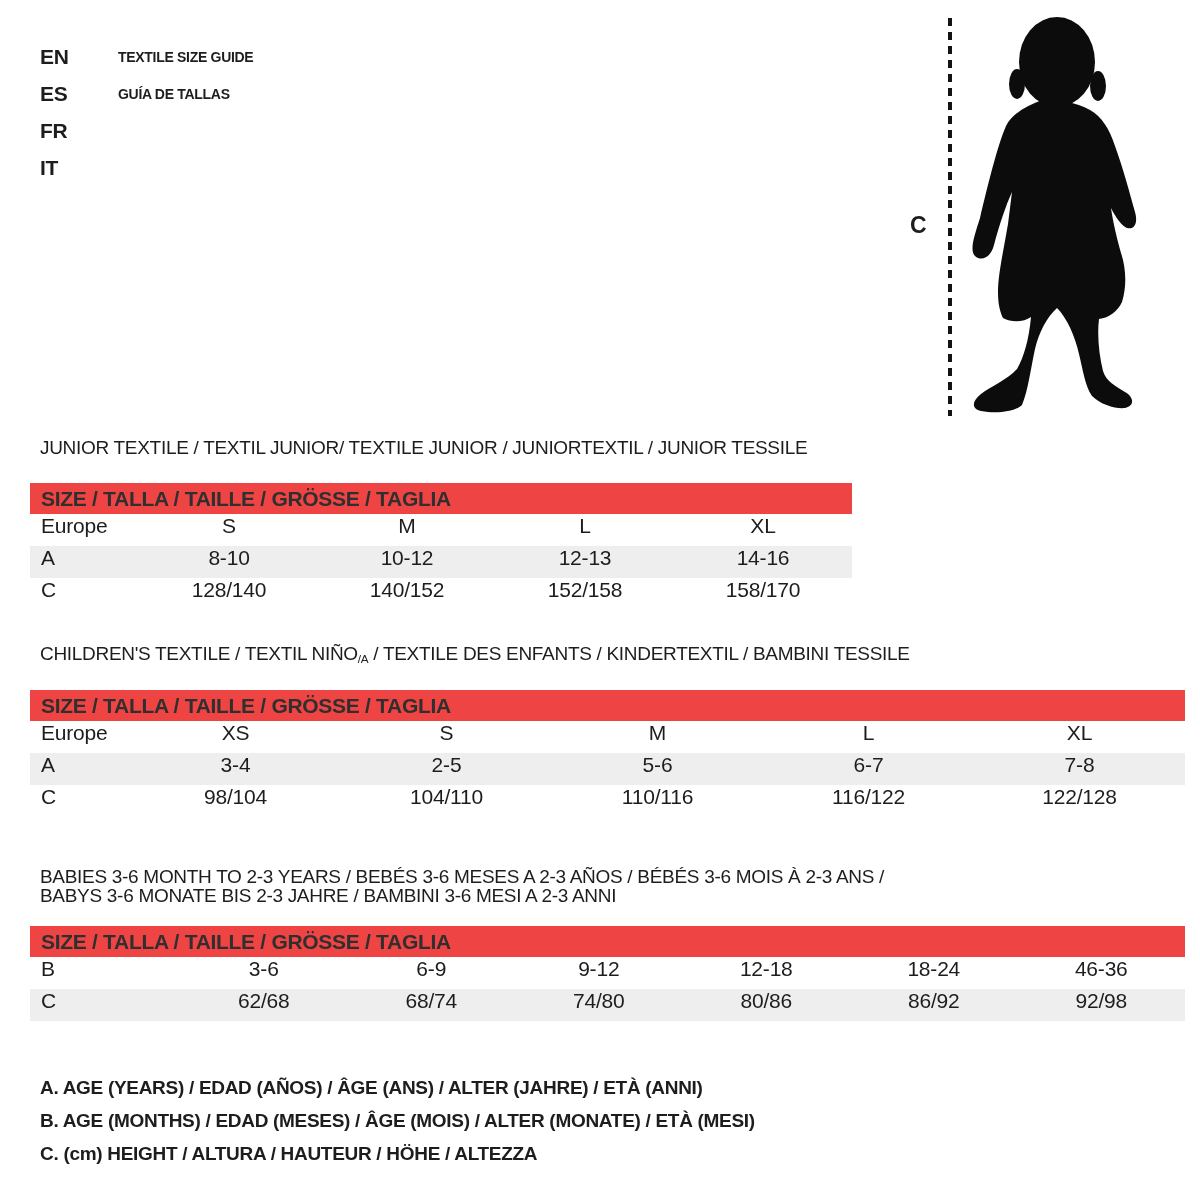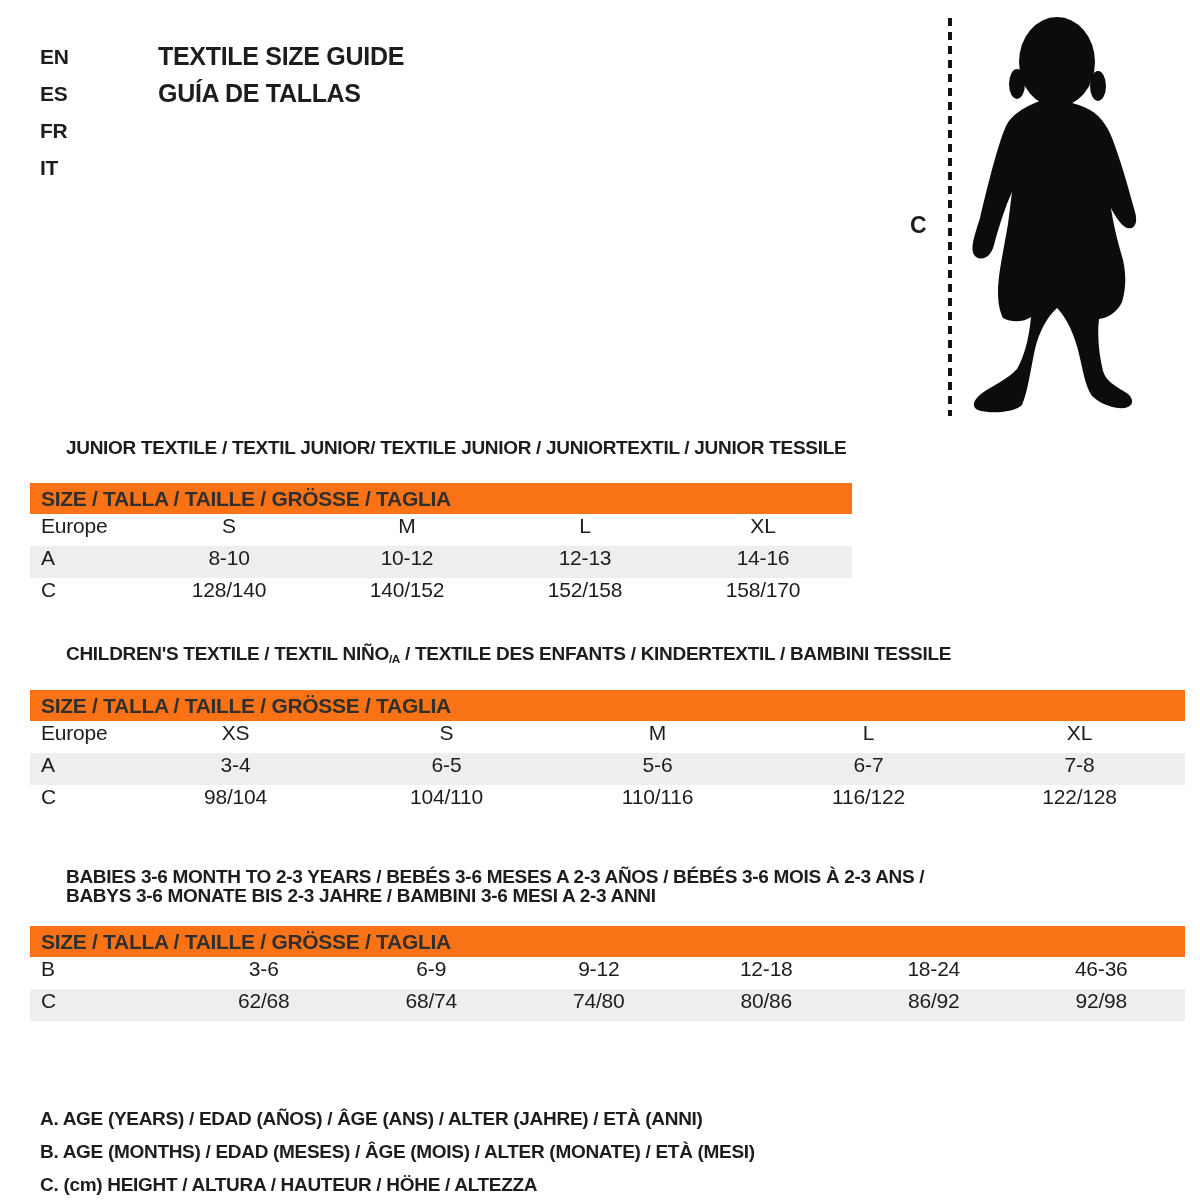--- a/index.html
+++ b/index.html
@@ -9,69 +9,68 @@
     width: 1200px;
     height: 1200px;
     background: #ffffff;
     font-family: "Liberation Sans", "DejaVu Sans", sans-serif;
     color: #1d1d1d;
     overflow: hidden;
   }
 
   
   .langs { position: absolute; left: 40px; top: 38px; }
-  .lang-row { display: flex; height: 37px; align-items: center; gap: 40px; }
+  .lang-row { display: flex; height: 37px; align-items: center; }
   .lang-code  { width: 78px; font-size: 21px; font-weight: bold; letter-spacing: -0.3px; }
-  .lang-label { font-size: 25px; font-weight: bold; letter-spacing: -0.3px; }
+  .lang-label { font-size: 14px; font-weight: bold; letter-spacing: -0.3px; }
 
   
   .c-label {
     position: absolute; left: 910px; top: 212px;
     font-size: 23px; font-weight: bold;
   }
   .dash-line {
     position: absolute; left: 948px; top: 18px;
     width: 4px; height: 398px;
     background: repeating-linear-gradient(to bottom, #131313 0 8px, transparent 8px 14px);
   }
   .figure-svg { position: absolute; left: 956px; top: 12px; }
 
   
   .sec-title {
     position: absolute; left: 40px;
-    font-size: 19px; font-weight: bold; letter-spacing: -0.3px;
+    font-size: 19px; font-weight: normal; letter-spacing: -0.3px;
     white-space: nowrap;
-    margin-left: 26px;
   }
   .sec-title .sub { font-size: 0.62em; vertical-align: -0.28em; }
   #sec1-title { top: 437px; }
   #sec2-title { top: 643px; }
   #sec3-title-l1 { top: 866px; }
   #sec3-title-l2 { top: 885px; }
 
   
   .size-table { position: absolute; left: 30px; }
   #table1 { top: 483px; width: 822px; }
   #table2 { top: 690px; width: 1155px; }
   #table3 { top: 926px; width: 1155px; }
   .bar {
-    height: 31px; background: #f97316;
+    height: 31px; background: #ef4444;
     display: flex; align-items: center; padding-left: 11px;
     font-size: 21px; font-weight: bold; letter-spacing: -0.3px; color: #2f2f2f;
   }
   .trow { display: flex; align-items: flex-start; height: 32px; font-size: 21px; letter-spacing: -0.2px; }
   .trow.band { background: #eeeeee; }
   .rlabel { padding-left: 11px; }
   #table1 .rlabel { width: 110px; }
   #table2 .rlabel { width: 100px; }
   #table3 .rlabel { width: 150px; }
   .cell { flex: 1 1 0; text-align: center; }
 
   
-  .legend { position: absolute; left: 40px; top: 1102px; }
+  .legend { position: absolute; left: 40px; top: 1071px; }
   .legend-line {
     height: 33px; display: flex; align-items: center;
     font-size: 19px; font-weight: bold; letter-spacing: -0.3px;
   }
 </style>
 </head>
 <body>
 
 <div class="page">
 
@@ -165,21 +164,21 @@
       <span class="rlabel">Europe</span>
       <span class="cell">XS</span>
       <span class="cell">S</span>
       <span class="cell">M</span>
       <span class="cell">L</span>
       <span class="cell">XL</span>
     </div>
     <div class="trow band">
       <span class="rlabel">A</span>
       <span class="cell">3-4</span>
-      <span class="cell">6-5</span>
+      <span class="cell">2-5</span>
       <span class="cell">5-6</span>
       <span class="cell">6-7</span>
       <span class="cell">7-8</span>
     </div>
     <div class="trow">
       <span class="rlabel">C</span>
       <span class="cell">98/104</span>
       <span class="cell">104/110</span>
       <span class="cell">110/116</span>
       <span class="cell">116/122</span>

